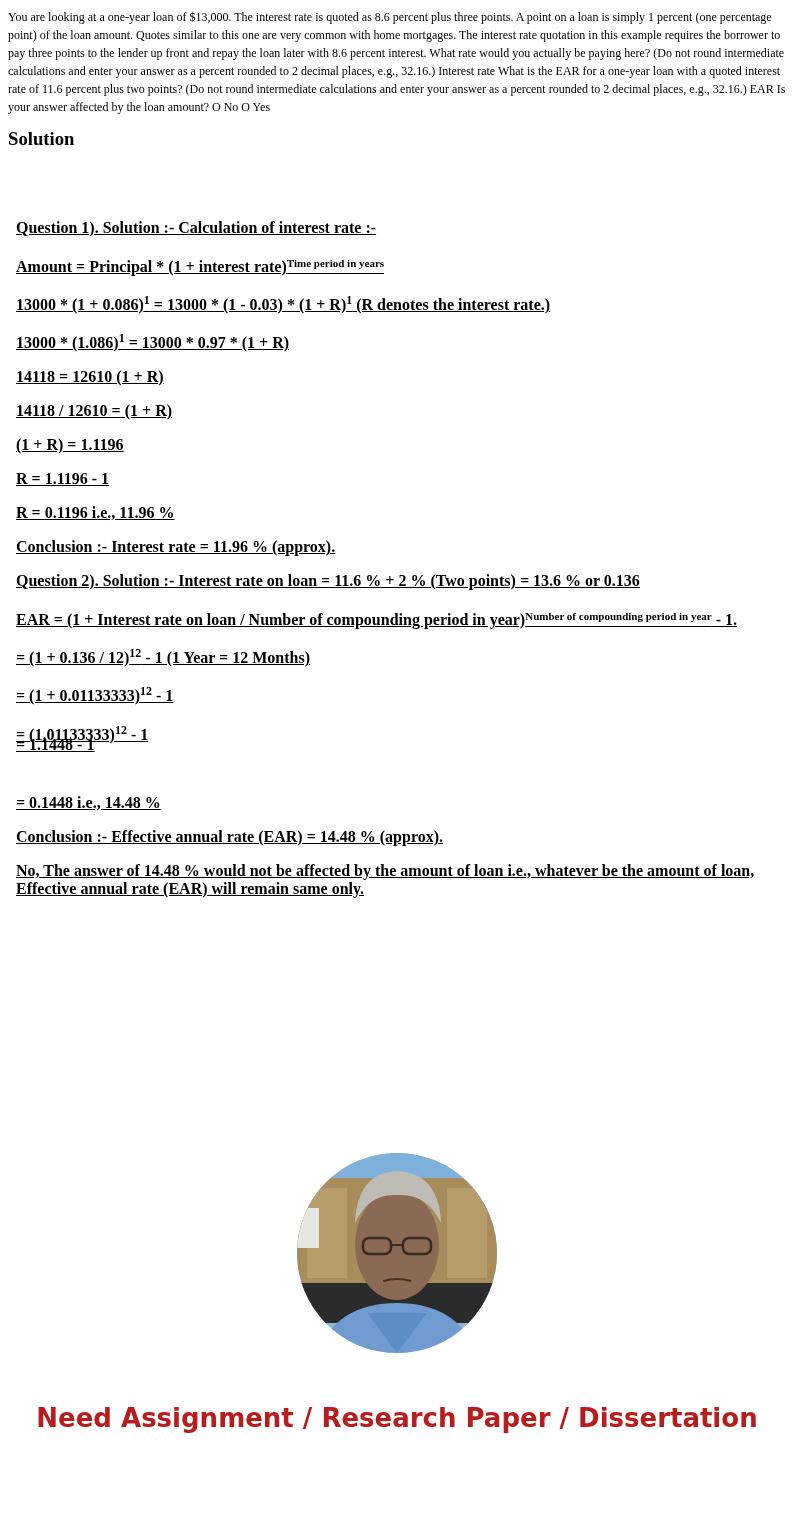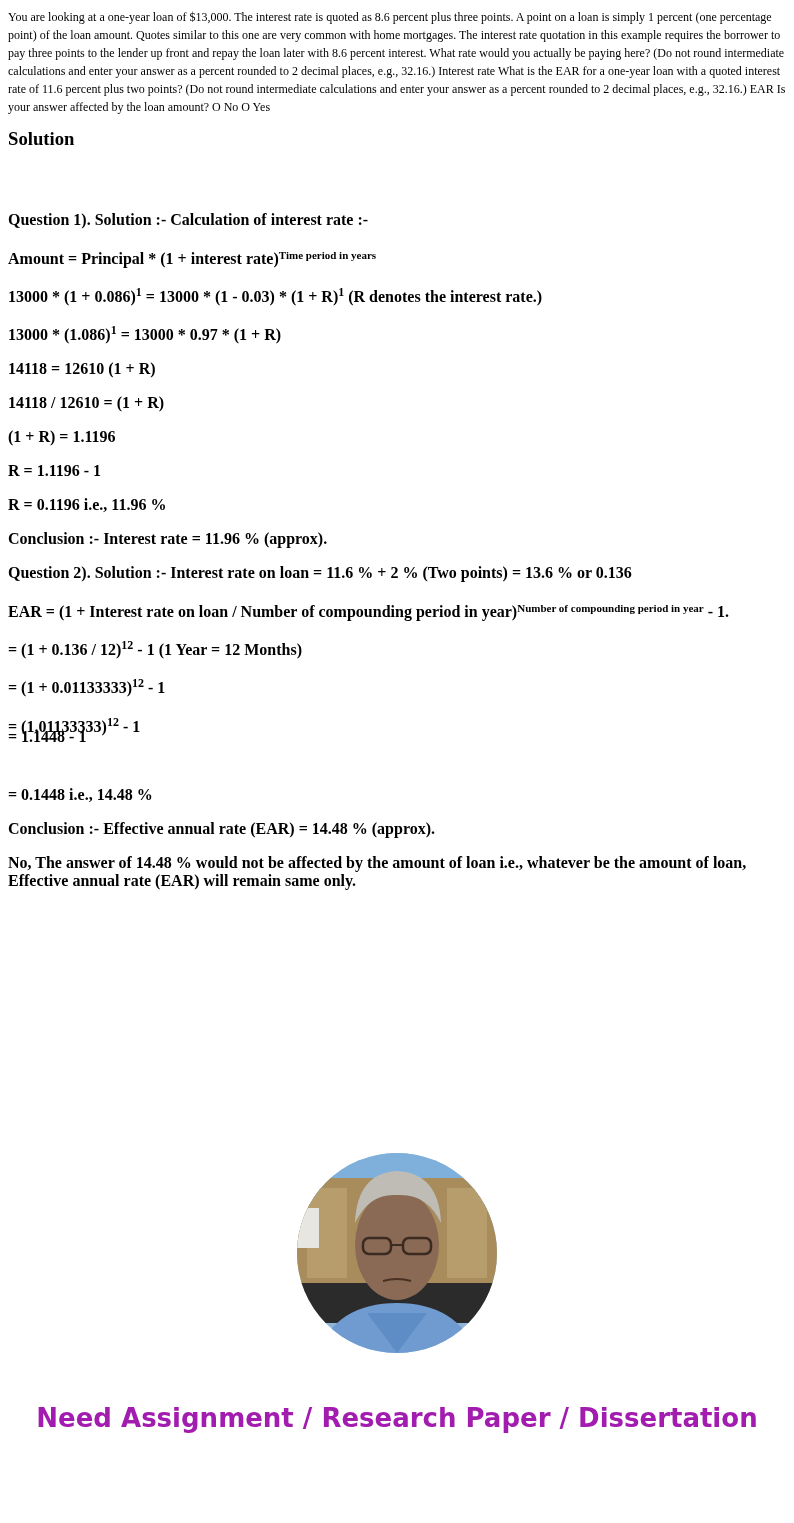--- a/index.html
+++ b/index.html
@@ -8,33 +8,33 @@
       font-family: "Liberation Serif", serif; color: #000;
     }
     .page { padding: 8px 8px 0 8px; }
     .question {
       font-size: 12px; line-height: 18px; margin: 0; width: 778px;
     }
     .sol-heading {
       font-size: 18.7px; font-weight: bold; margin: 12px 0 16px 0; line-height: 22px;
     }
     .line {
-      font-size: 16px; font-weight: bold; margin: 0; line-height: 18px;
-      position: absolute; left: 8px; width: 778px;
+      font-size: 16px; font-weight: bold; margin: 8px; line-height: 18px;
+      position: absolute; left: 8px; width: 778px; text-decoration: underline;
     }
     .line sup { font-size: 12px; line-height: 0; position: relative; vertical-align: baseline; top: -6px; }
     .line sup.small { font-size: 11px; top: -5px; }
     .avatar {
       position: absolute; left: 297px; top: 1153px; width: 200px; height: 200px;
       border-radius: 50%; overflow: hidden; background: #8fb6d8;
     }
     .footer {
       position: absolute; left: 0; top: 1403px; width: 794px; text-align: center;
       font-family: "DejaVu Sans", sans-serif; font-weight: bold; font-size: 26px; line-height: 30px;
-      color: #a21caf;
+      color: #b91c1c;
     }
   </style>
 </head>
 <body>
 
 <div class="page">
   <p class="question">You are looking at a one-year loan of $13,000. The interest rate is quoted as 8.6 percent plus three points. A point on a loan is simply 1 percent (one percentage point) of the loan amount. Quotes similar to this one are very common with home mortgages. The interest rate quotation in this example requires the borrower to pay three points to the lender up front and repay the loan later with 8.6 percent interest. What rate would you actually be paying here? (Do not round intermediate calculations and enter your answer as a percent rounded to 2 decimal places, e.g., 32.16.) Interest rate What is the EAR for a one-year loan with a quoted interest rate of 11.6 percent plus two points? (Do not round intermediate calculations and enter your answer as a percent rounded to 2 decimal places, e.g., 32.16.) EAR Is your answer affected by the loan amount? O No O Yes</p>
   <h2 class="sol-heading">Solution</h2>
 </div>
 

